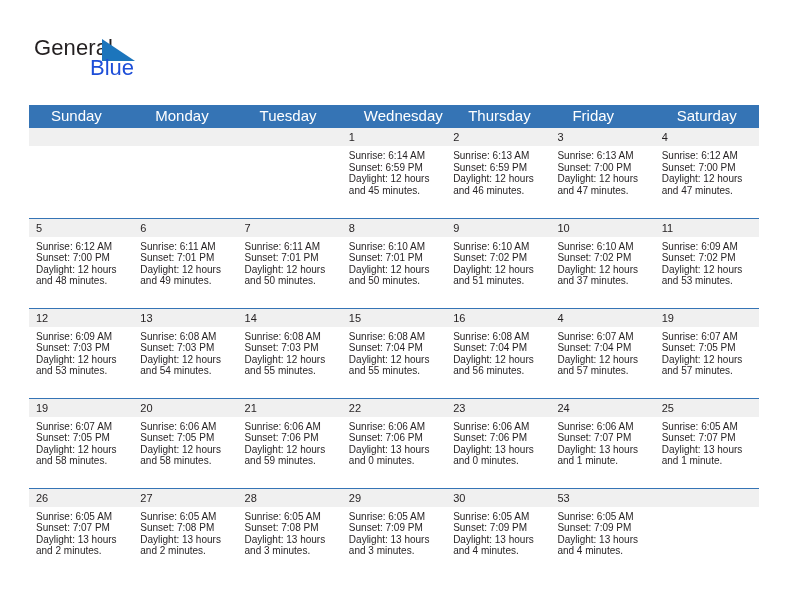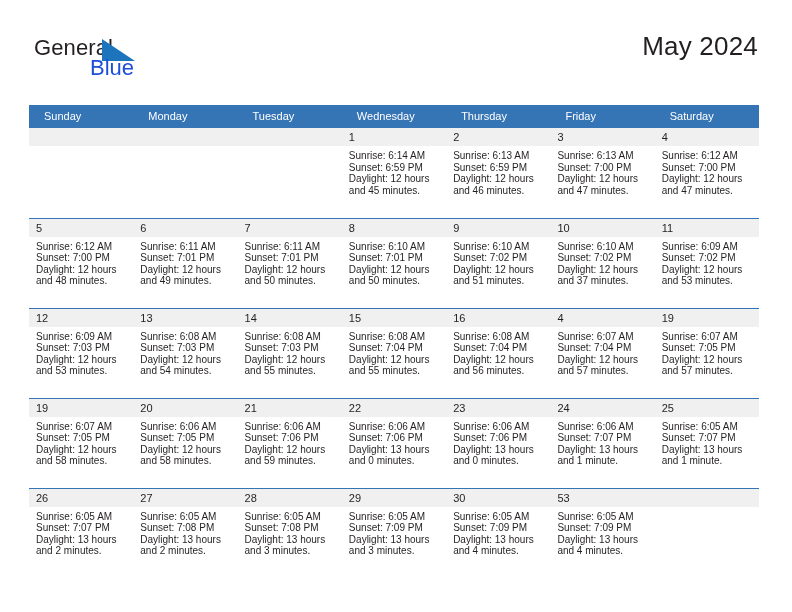--- a/index.html
+++ b/index.html
@@ -79,24 +79,24 @@
     position: absolute;
     left: 29px;
     top: 105px;
     width: 730px;
     border-collapse: collapse;
     table-layout: fixed;
   }
   .calendar th {
     background: #3574b5;
     color: #ffffff;
-    font-size: 11px;
+    font-size: 15px;
     font-weight: normal;
     text-align: left;
-    padding: 5px 0 6px 15px;
+    padding: 5px 0 6px 22px;
     height: 22px;
     line-height: 12px;
   }
   .calendar td {
     vertical-align: top;
     padding: 0;
     border-top: 1px solid #3574b5;
     background: #ffffff;
     height: 90px;
     width: 104.3px;
@@ -130,21 +130,20 @@
       <span class="logo-general">General</span>
       <span class="logo-tri">
         <svg width="33" height="22" viewBox="0 0 33 22" xmlns="http://www.w3.org/2000/svg">
           <polygon points="0,0 0,22 33,22" fill="#1c75bc"></polygon>
         </svg>
       </span>
       <span class="logo-blue">Blue</span>
     </div>
 
     <div class="title-block">
-      <div class="cal-title">May 2024</div>
     </div>
 
   </div>
 
   <table class="calendar">
     <thead>
       <tr>
         <th>Sunday</th>
         <th>Monday</th>
         <th>Tuesday</th>

